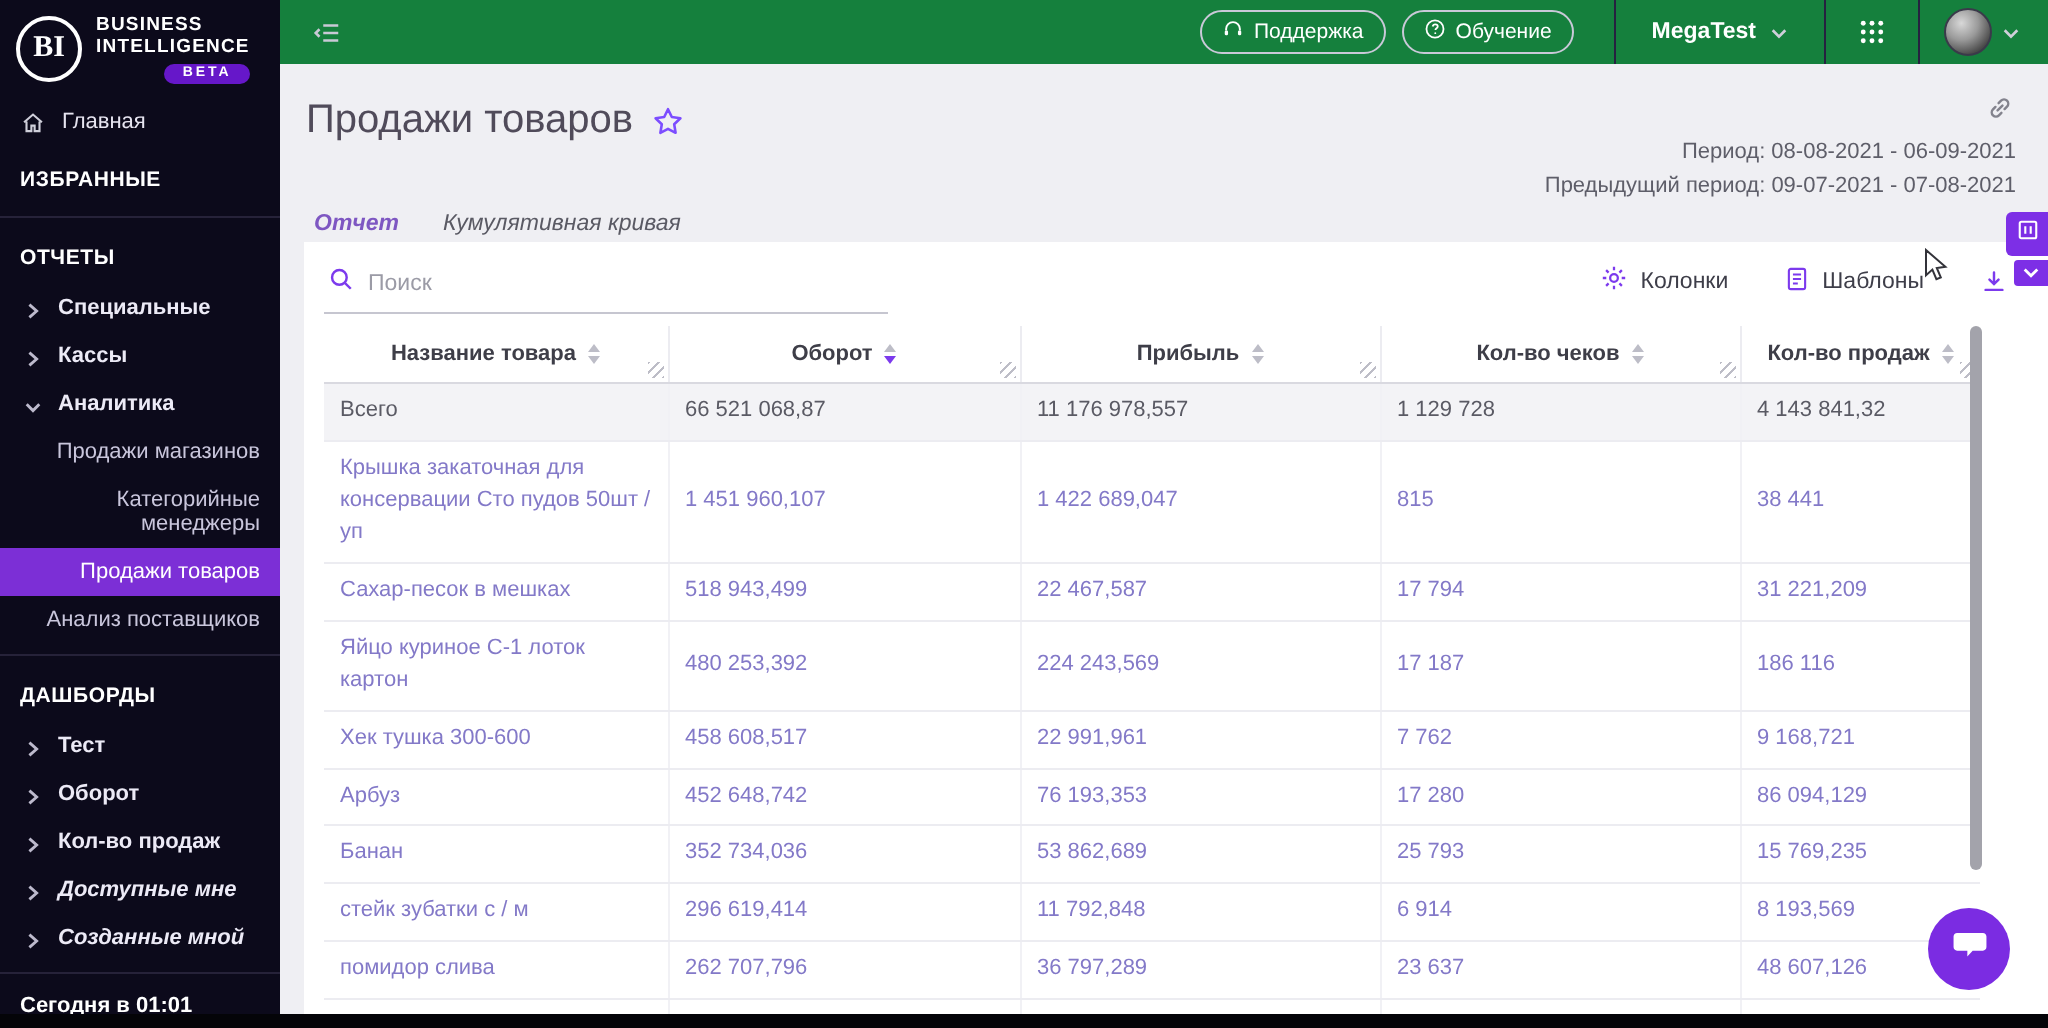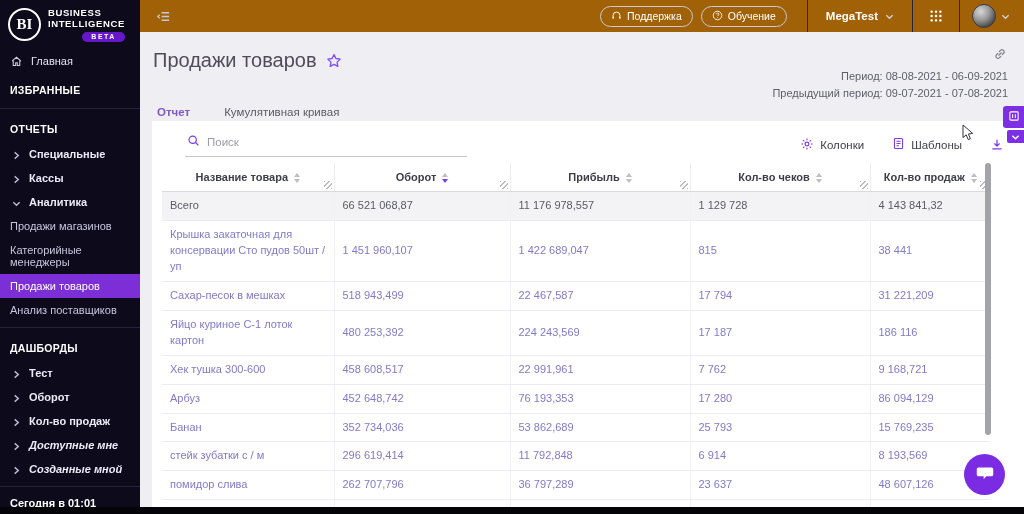--- a/index.html
+++ b/index.html
@@ -2,21 +2,21 @@
 <html><head>
 <meta charset="utf-8">
 <style>
   html,body{margin:0;padding:0;}
   body{
     width:1024px;height:514px;position:relative;overflow:hidden;
     font-family:"Liberation Sans",sans-serif;background:#eef0f3;
     -webkit-font-smoothing:antialiased;
   }
   
-  .topbar{position:absolute;left:140px;right:0;top:0;height:32px;background:#a16207;
+  .topbar{position:absolute;left:140px;right:0;top:0;height:32px;background:#15803d;
     display:flex;align-items:center;z-index:4;}
   .collapse-btn{margin-left:16px;color:#c9c9d6;display:flex;cursor:pointer;}
   .topbar-right{margin-left:auto;display:flex;align-items:center;height:100%;}
   .pill{display:flex;align-items:center;gap:5px;border:1px solid #c9c9d8;border-radius:11px;
     padding:3px 10px;color:#fff;font-size:10.5px;margin-right:8px;cursor:pointer;white-space:nowrap;}
   .pill svg{flex:none;}
   .tb-divider{width:1px;height:32px;background:#262240;margin:0 12px;}
   .account{display:flex;align-items:center;gap:7px;color:#fff;font-weight:bold;font-size:11.5px;cursor:pointer;padding:0 6px;}
   .apps-btn{color:#fff;display:flex;cursor:pointer;padding:0 4px;}
   .avatar-wrap{display:flex;align-items:center;gap:5px;margin-right:14px;cursor:pointer;}
@@ -34,40 +34,40 @@
   .logo-txt{display:flex;flex-direction:column;color:#fff;font-size:9.5px;font-weight:bold;
     letter-spacing:.6px;line-height:1.15;}
   .beta{align-self:flex-end;background:#6617c9;color:#fff;font-size:7px;font-weight:bold;
     letter-spacing:1.5px;padding:1px 9px;border-radius:6px;margin-top:2px;}
   .nav{font-size:11px;flex:1;}
   .side-item{display:flex;align-items:center;gap:8px;padding:7px 10px;cursor:pointer;color:#e6e4f0;}
   .section-title{font-weight:bold;font-size:10.5px;color:#fff;padding:9px 10px 7px;letter-spacing:.3px;}
   .exp{display:flex;align-items:flex-end;gap:8px;padding:6px 8px 6px 12px;font-weight:bold;
     color:#eceaf6;cursor:pointer;}
   .exp .chev-r{color:#bdbacd;display:flex;}
-  .child{padding:6px 10px;color:#c9c6dc;cursor:pointer;}
+  .child{padding:6px 10px;color:#c9c6dc;cursor:pointer;text-align:right;}
   .child.active{background:#7c2fd6;color:#fff;}
   .sb-div{border-top:1px solid #262239;margin:5px 0;}
   .italic{font-style:italic;}
   .sidebar-footer{padding:4px 10px 3px;font-size:11px;line-height:1.35;white-space:nowrap;overflow:hidden;}
   .sidebar-footer .t{font-weight:bold;color:#fff;}
   
   .content{position:absolute;left:140px;top:32px;right:0;bottom:7px;background:#efeff3;overflow:hidden;}
   .page-title{position:absolute;left:13px;top:17px;font-size:20px;color:#504b5a;
     display:flex;align-items:center;gap:9px;}
   .star-btn{color:#7c4dff;display:flex;cursor:pointer;}
   .link-btn{position:absolute;right:17px;top:15px;color:#83838d;cursor:pointer;display:flex;}
   .periods{position:absolute;right:16px;top:36px;text-align:right;font-size:11px;color:#5e5e69;line-height:1.5;}
-  .tabs{position:absolute;left:12px;right:0;top:70px;display:flex;gap:30px;padding-left:3px;
-    border-bottom:1px solid #dcdce3;}
+  .tabs{position:absolute;left:12px;right:0;top:70px;display:flex;gap:18px;padding-left:3px;
+    border-bottom:1px solid #dcdce3;font-style:italic;}
   .tab{font-size:11.5px;padding:4px 2px 7px;color:#5a5a64;cursor:pointer;}
   .tab.active{color:#7e57c2;font-weight:bold;border-bottom:3px solid #8252d8;margin-bottom:-2px;border-radius:1px;}
   .panel{position:absolute;left:12px;right:0;top:89px;bottom:0;background:#fff;}
   
-  .toolbar{display:flex;align-items:center;padding:11px 20px 6px 10px;margin-left:23px;}
+  .toolbar{display:flex;align-items:flex-start;padding:11px 20px 6px 10px;}
   .search{display:flex;align-items:center;gap:7px;border-bottom:1px solid #c6c6d0;width:278px;padding:1px 2px 5px;}
   .search svg{color:#7c3aed;flex:none;}
   .search input{border:none;outline:none;font-size:11.5px;width:100%;background:transparent;color:#3d3d46;padding:0;}
   .search input::placeholder{color:#9b9ba6;}
   .toolbar-right{margin-left:auto;display:flex;align-items:center;gap:28px;}
   .tool-btn{display:flex;align-items:center;gap:6px;font-size:11.5px;color:#3e3e49;cursor:pointer;}
   .tool-btn svg{color:#7c3aed;}
   .dl-btn{color:#7c3aed;display:flex;cursor:pointer;}
   
   table.tbl{border-collapse:collapse;table-layout:fixed;width:828px;margin-left:10px;}

